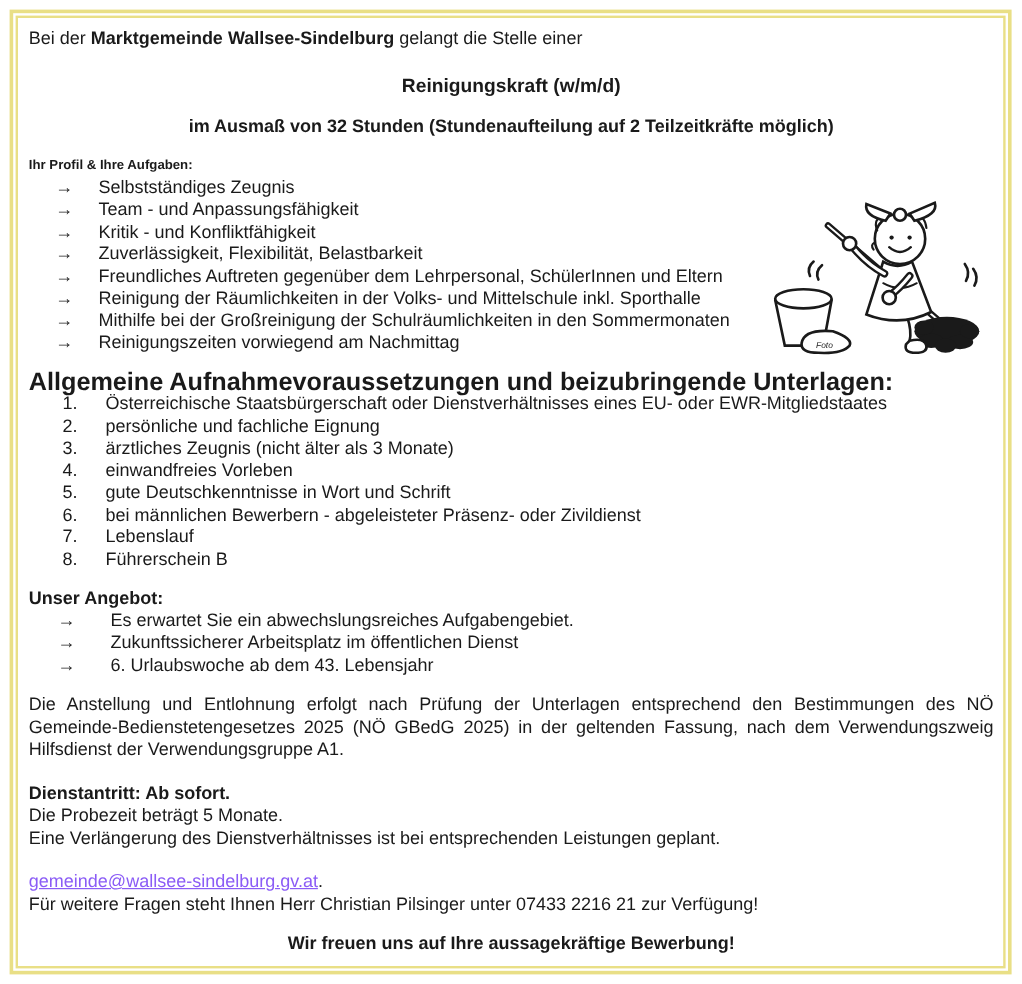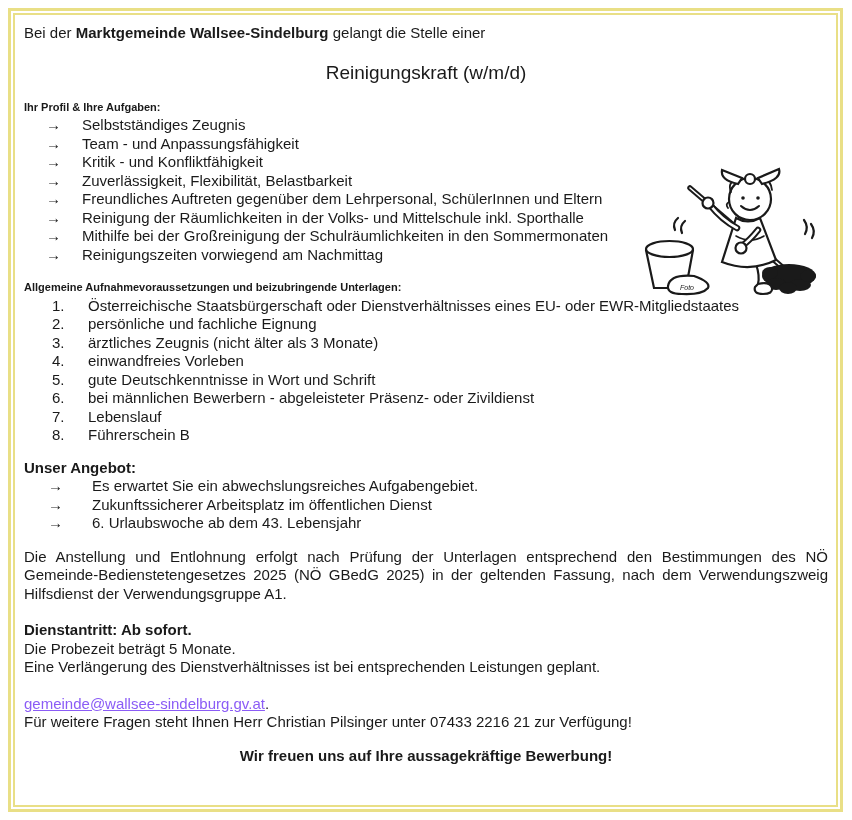--- a/index.html
+++ b/index.html
@@ -19,21 +19,21 @@
     position:absolute; top:2px; left:2px; right:2px; bottom:2px;
     border:2px solid #e9df86;
   }
   .content {
     position:absolute; top:20px; left:24px; right:24px; bottom:16px;
     font-size:15px; line-height:18.5px;
   }
   .intro { margin:4px 0 0 0; }
   .doc-title {
     margin:19px 0 0 0;
-    text-align:center; font-size:19px; font-weight:normal; line-height:22px;
+    text-align:center; font-size:16px; font-weight:bold; line-height:22px;
   }
   .subtitle {
     margin:13px 0 0 0;
     text-align:center; font-weight:bold;
   }
   .section-heading {
     margin:14px 0 0 0;
     font-weight:bold;
   }
   ul.arrow-list, ol.num-list { list-style:none; margin:0; padding:0; }
@@ -63,20 +63,21 @@
   <div class="frame-inner"></div>
 </div>
 
 <div class="content">
 
   <p class="intro"><span>Bei der </span><b>Marktgemeinde Wallsee-Sindelburg</b><span> gelangt die Stelle einer</span></p>
 
   <h1 class="doc-title">Reinigungskraft (w/m/d)</h1>
 
   <div class="subtitle">
+    <div>im Ausmaß von 32 Stunden (Stundenaufteilung auf 2 Teilzeitkräfte möglich)</div>
   </div>
 
   <h2 class="section-heading" style="font-size:11px;">Ihr Profil &amp; Ihre Aufgaben:</h2>
   <ul class="arrow-list">
     <li>
         <span class="marker">→</span>
         <span class="li-text">Selbstständiges Zeugnis</span>
       </li>
     <li>
         <span class="marker">→</span>
@@ -101,21 +102,21 @@
     <li>
         <span class="marker">→</span>
         <span class="li-text">Mithilfe bei der Großreinigung der Schulräumlichkeiten in den Sommermonaten</span>
       </li>
     <li>
         <span class="marker">→</span>
         <span class="li-text">Reinigungszeiten vorwiegend am Nachmittag</span>
       </li>
   </ul>
 
-  <h2 class="section-heading" style="font-size:11px;">Allgemeine Aufnahmevoraussetzungen und beizubringende Unterlagen:</h2>
+  <h2 class="section-heading" style="font-size:21px;">Allgemeine Aufnahmevoraussetzungen und beizubringende Unterlagen:</h2>
   <ol class="num-list">
     <li>
         <span class="marker">1.</span>
         <span class="li-text">Österreichische Staatsbürgerschaft oder Dienstverhältnisses eines EU- oder EWR-Mitgliedstaates</span>
       </li>
     <li>
         <span class="marker">2.</span>
         <span class="li-text">persönliche und fachliche Eignung</span>
       </li>
     <li>

